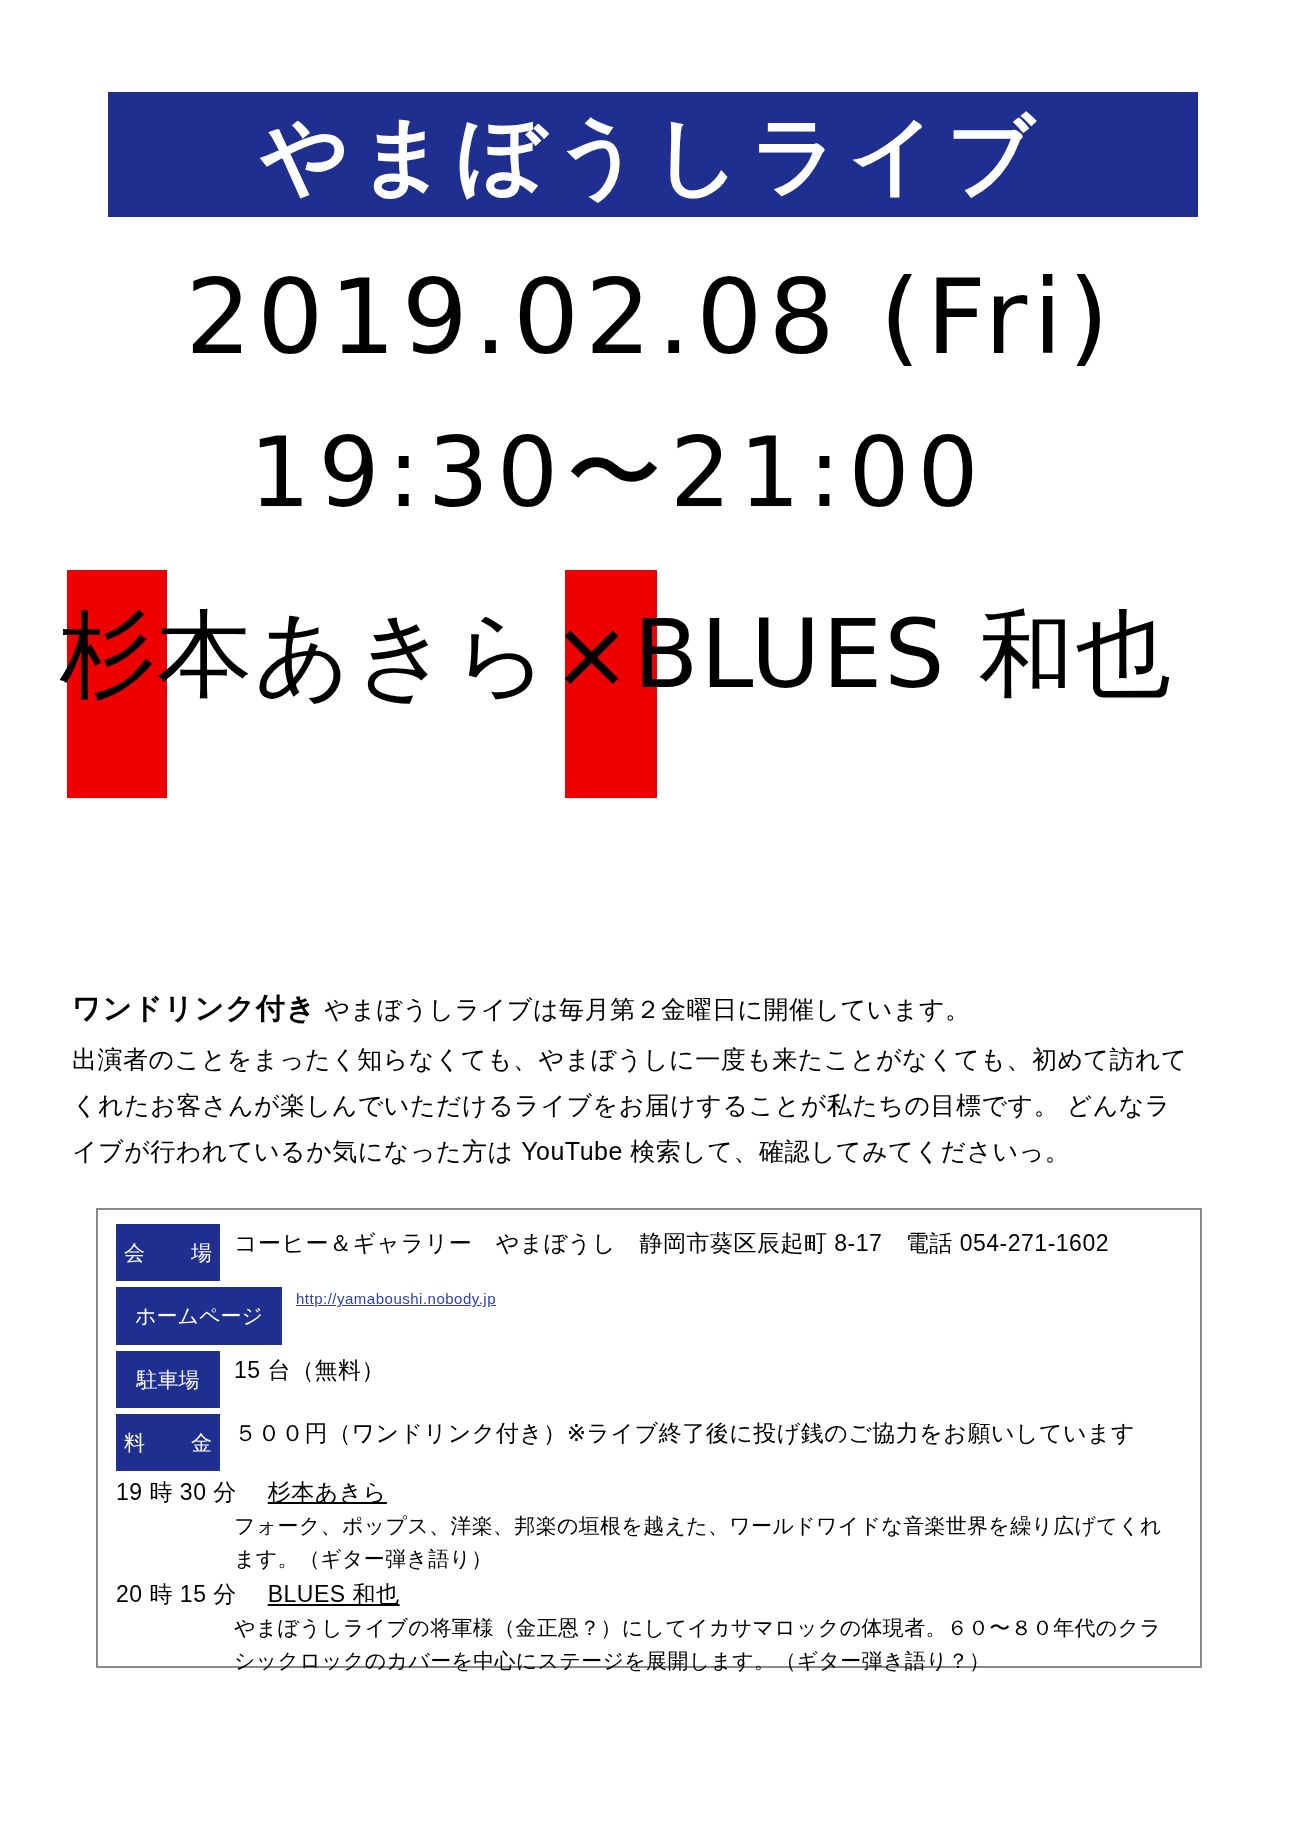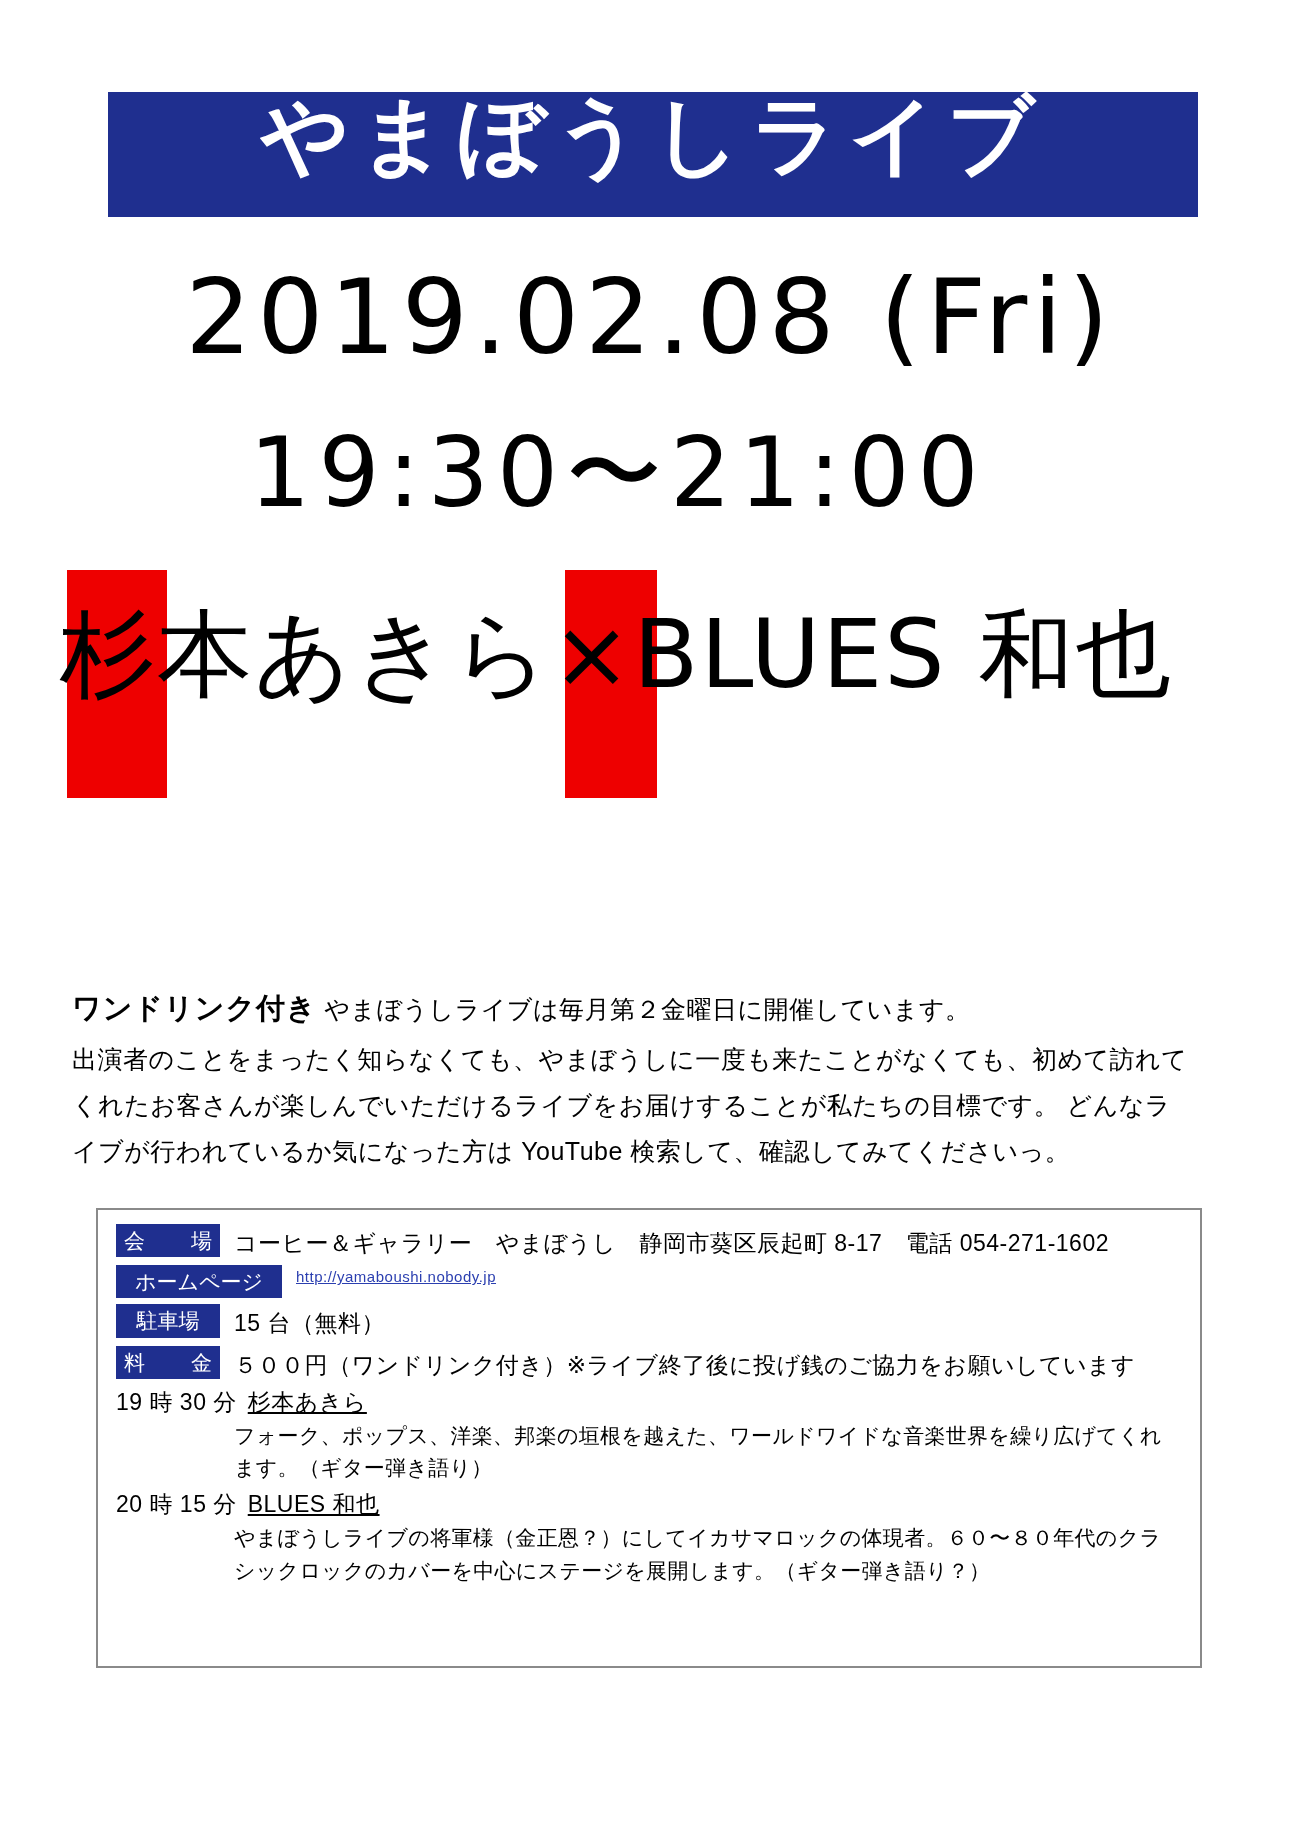--- a/index.html
+++ b/index.html
@@ -18,20 +18,21 @@
 
   
   .title-banner {
     position: absolute;
     left: 108px;
     top: 92px;
     width: 1090px;
     height: 125px;
     background: #1f2f8f;
     display: flex;
+    align-items: center;
     justify-content: center;
   }
   .title-banner .title-text {
     color: #ffffff;
     font-size: 86px;
     font-weight: 700;
     letter-spacing: 10px;
     line-height: 1;
     white-space: nowrap;
   }
@@ -130,21 +131,21 @@
   }
   .info-row {
     display: flex;
     align-items: flex-start;
     margin-bottom: 6px;
   }
   .tag {
     background: #1f2f8f;
     color: #ffffff;
     font-size: 21px;
-    padding: 3px 8px;
+    padding: 15px 8px;
     margin-right: 14px;
     white-space: nowrap;
     flex: 0 0 auto;
     line-height: 1.3;
   }
   .tag.w-venue { width: 88px; text-align: justify; text-align-last: justify; }
   .tag.w-hp { width: 150px; text-align: center; }
   .tag.w-park { width: 88px; text-align: center; }
   .tag.w-fee { width: 88px; text-align: justify; text-align-last: justify; }
   .row-text {
@@ -168,21 +169,21 @@
     padding: 3px 10px;
     margin: 6px 0 4px 0;
     letter-spacing: 1px;
   }
   .act-time {
     font-size: 23px;
     letter-spacing: 0.5px;
     margin-top: 4px;
   }
   .act-time .act-name {
-    margin-left: 4px;
+    margin-left: 24px;
     text-decoration: underline;
   }
   .act-desc {
     font-size: 21px;
     line-height: 1.55;
     margin: 2px 0 2px 118px;
     letter-spacing: 0.3px;
   }
 </style>
 </head>

